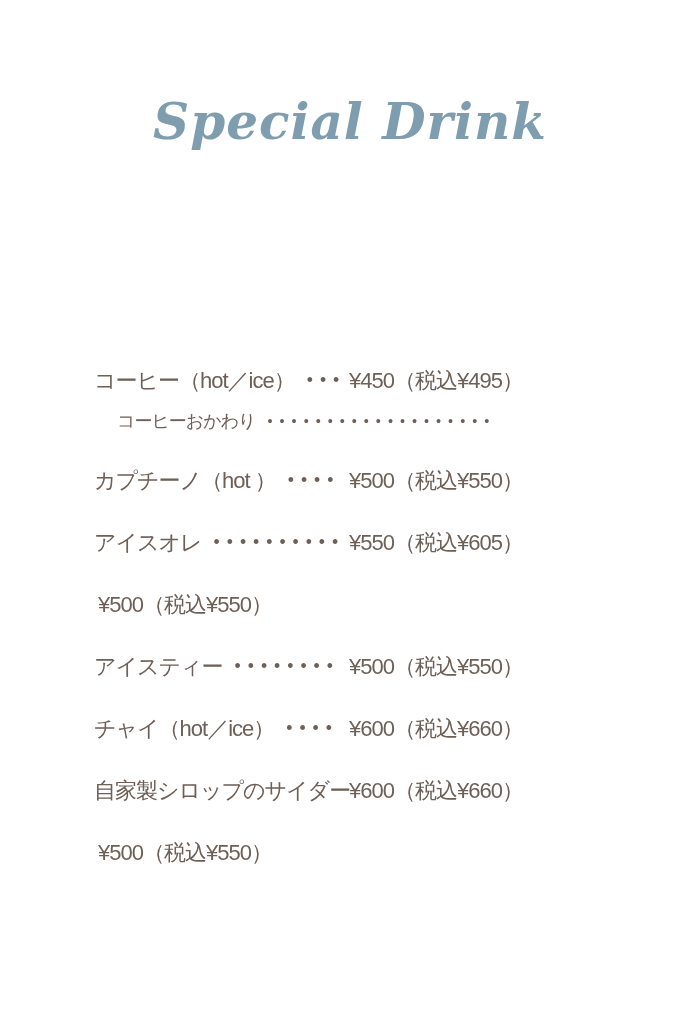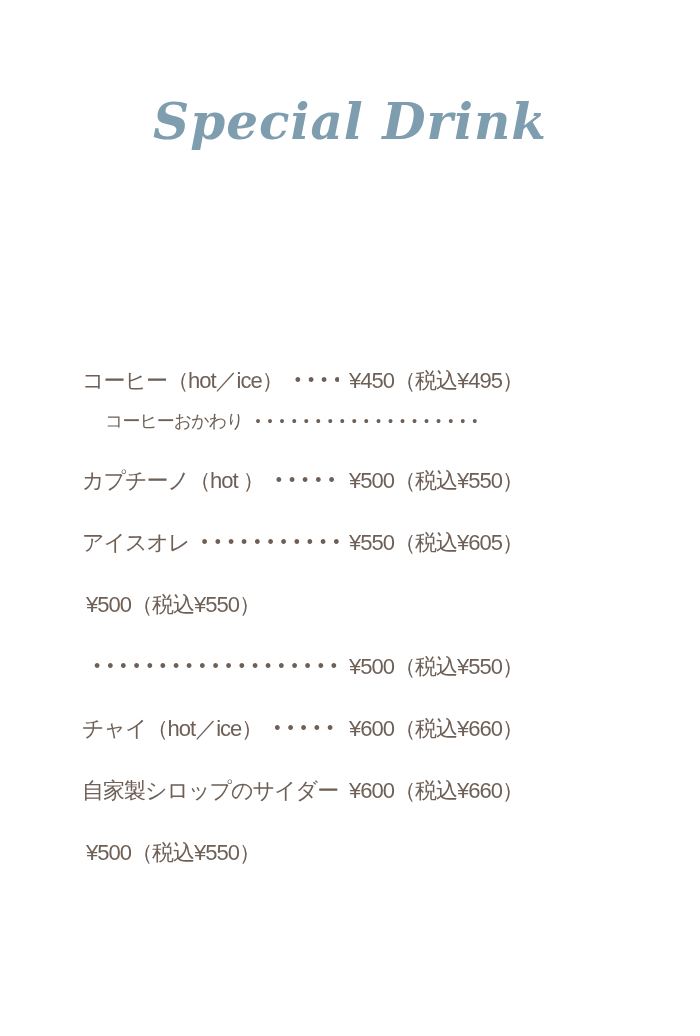--- a/index.html
+++ b/index.html
@@ -25,21 +25,21 @@
     font-style: italic;
     font-weight: 600;
     font-size: 50px;
     letter-spacing: 1px;
     color: #7e9dae;
     margin: 0;
   }
   .menu {
     position: absolute;
     top: 368px;
-    left: 82px;
+    left: 94px;
     right: 82px;
     color: #6e6057;
   }
   .row {
     display: flex;
     justify-content: space-between;
     align-items: center;
     font-size: 22px;
     line-height: 25px;
     margin-bottom: 37px;
@@ -118,20 +118,21 @@
       </span>
       <span class="price">¥550（税込¥605）</span>
     </div>
 
     <div class="row">
       <span class="price">¥500（税込¥550）</span>
     </div>
 
     <div class="row">
       <span class="left">
+        <span class="label">アイスティー</span>
         <span class="dots">••••••••••••••••••••</span>
       </span>
       <span class="price">¥500（税込¥550）</span>
     </div>
 
     <div class="row">
       <span class="left">
         <span class="label">チャイ（hot／ice）</span>
         <span class="dots">•••••••••••••••</span>
       </span>

